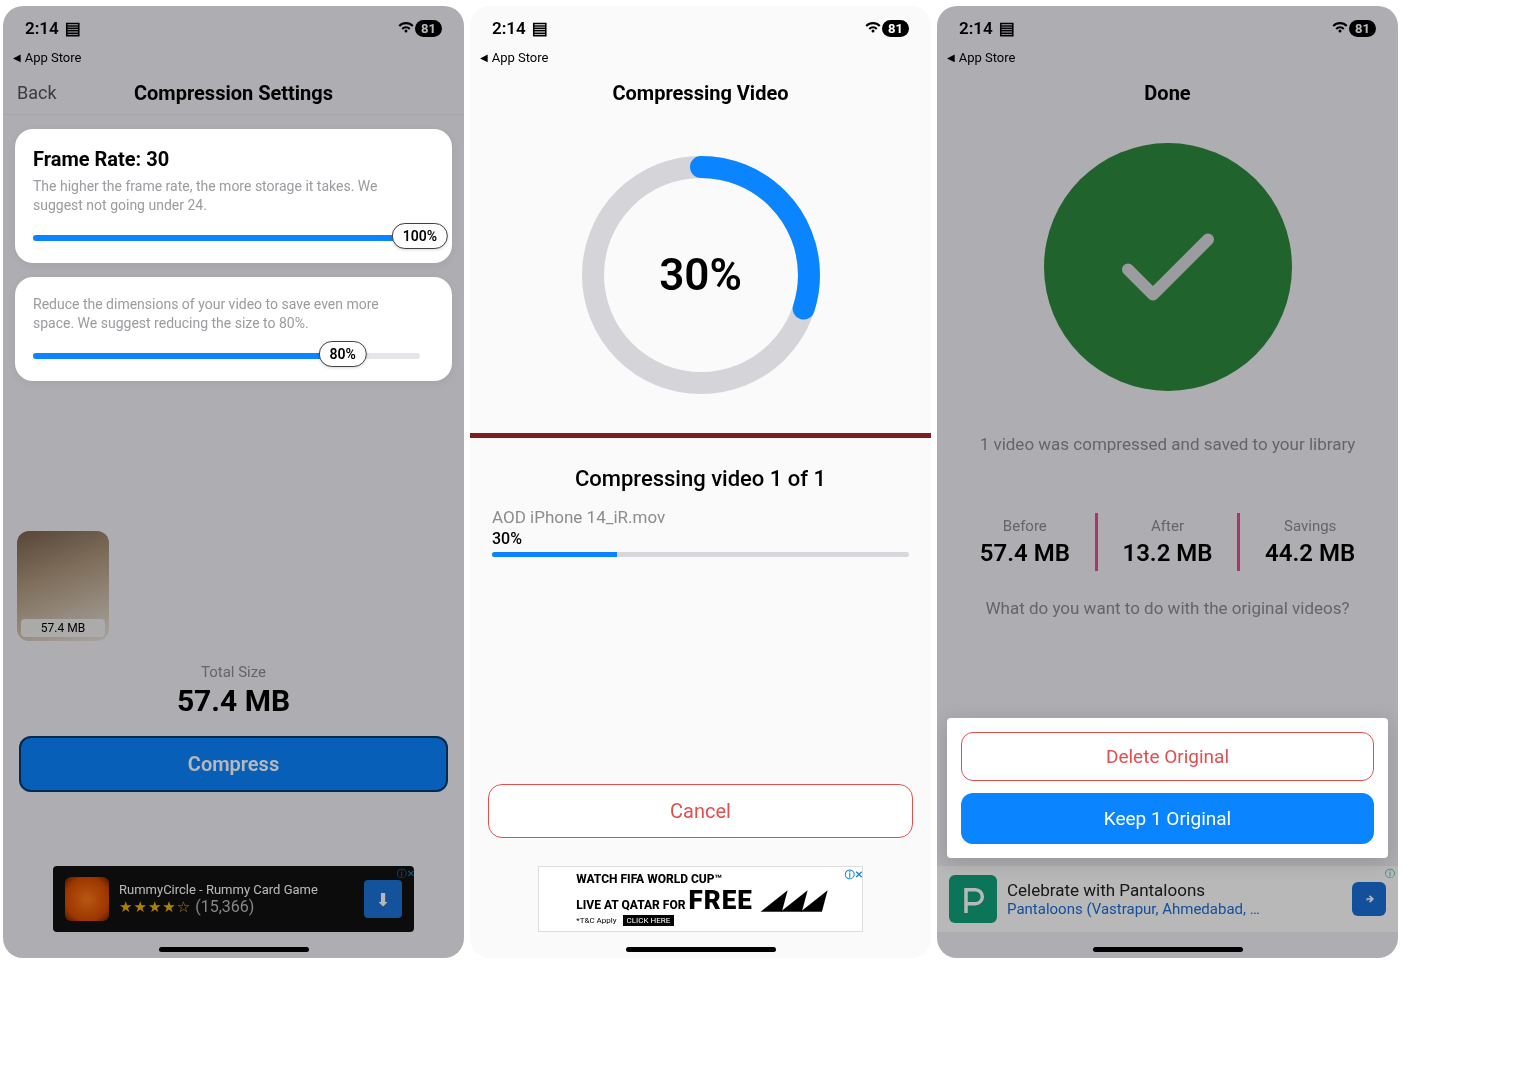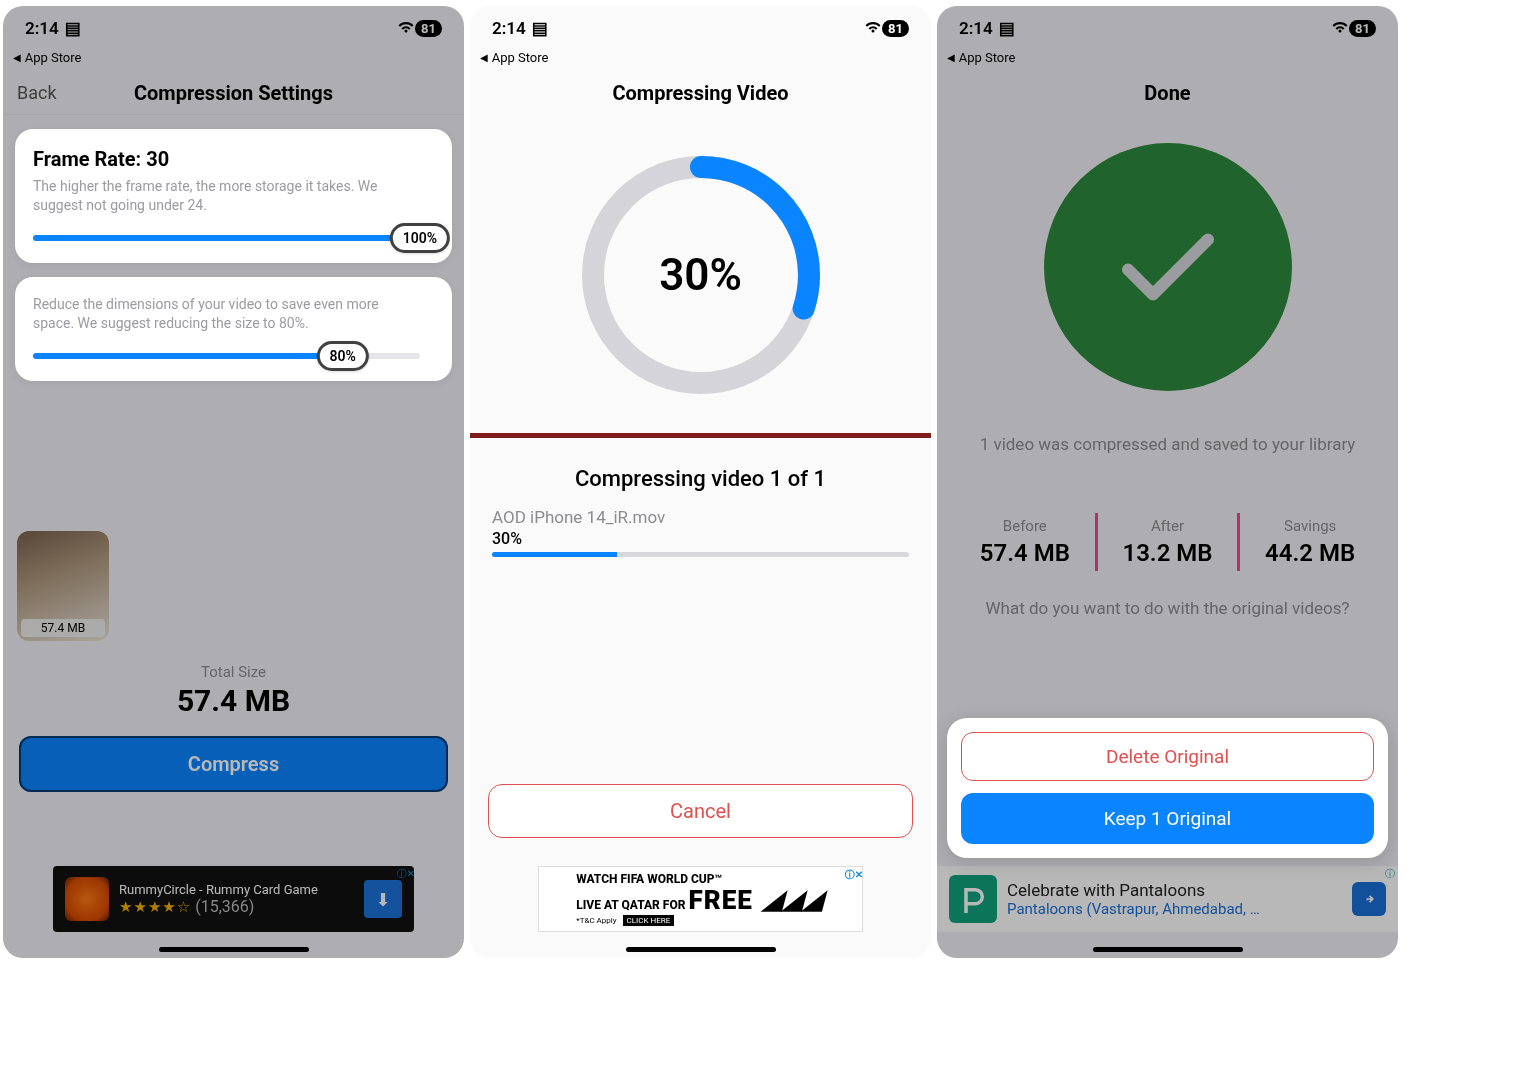--- a/index.html
+++ b/index.html
@@ -68,21 +68,21 @@
   .card h3 { font-size:20px; font-weight:700; color:#000; margin-bottom:6px; }
   .card p  { font-size:14px; color:#9b9ba0; line-height:1.35; margin-bottom:20px;}
   .slider {
     height:6px; background:#e5e5ea; border-radius:3px; position:relative;
   }
   .slider-fill {
     height:100%; background:#0a84ff; border-radius:3px;
   }
   .slider-thumb {
     position:absolute; top:-12px; transform:translateX(-50%);
-    background:#fff; border:3px solid #404040; border-radius:16px;
+    background:#fff; border:1px solid #404040; border-radius:16px;
     font-size:14px; font-weight:600; padding:4px 10px;
     box-shadow:0 1px 3px rgba(0,0,0,0.15);
   }
 
   .thumb-row { padding:0 14px; margin-top:150px;}
   .video-thumb {
     width:92px; height:110px; border-radius:12px;
     background: linear-gradient(160deg,#7a624d 0%, #b0997f 40%, #e9e3d8 100%);
     position:relative; overflow:hidden;
   }
@@ -166,21 +166,21 @@
     display:flex; margin:56px 18px 0 18px;
   }
   .stat { flex:1; text-align:center; padding:4px 0; }
   .stat:not(:last-child){ border-right:3px solid #ec4899; }
   .stat .lbl { color:#8c8c90; font-size:15px; }
   .stat .val { font-size:24px; font-weight:600; margin-top:4px;}
   .orig-q { text-align:center; color:#8c8c90; font-size:17px; line-height:1.35; margin:26px 40px 0 40px;}
 
   .bottom-card {
     position:absolute; left:10px; right:10px; bottom:100px;
-    background:#fff; border-radius:20px; padding:14px 14px;
+    background:#fff; border-radius:4px; padding:14px 14px;
     box-shadow: 0 4px 20px rgba(0,0,0,0.15);
     z-index:10;
   }
   .outline-red-btn2 {
     border:1.5px solid #e05050; color:#e05050; text-align:center;
     font-size:19px; padding:12px 0; border-radius:12px; margin-bottom:12px;
     background:#fff;
   }
   .solid-blue-btn {
     background:#0a84ff; color:#fff; text-align:center;

